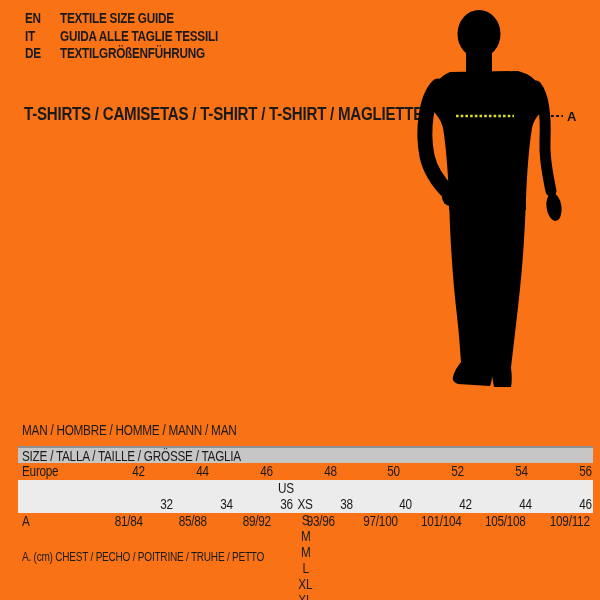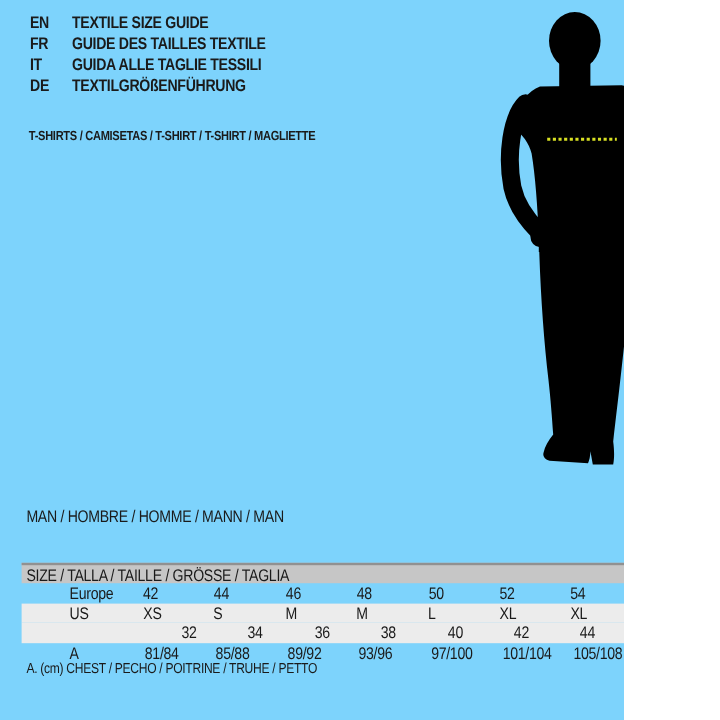--- a/index.html
+++ b/index.html
@@ -1,58 +1,54 @@
 <!DOCTYPE html>
 <html><head>
 <meta charset="utf-8">
 <style>
   html,body { margin:0; padding:0; background:#fff; }
   .page {
-    position:relative; width:520px; height:600px; background:#7dd3fc;
+    position:relative; width:600px; height:600px; background:#f97316;
     font-family:"Liberation Sans", sans-serif; color:#1a1a1a; overflow:hidden;
   }
   
   .cond  { display:inline-block; transform:scaleX(0.84); transform-origin:0 50%;
            white-space:nowrap; letter-spacing:-0.3px; }
   .condc { display:inline-block; transform:scaleX(0.84); transform-origin:50% 50%;
            white-space:nowrap; letter-spacing:-0.3px; }
 
   .lang-list { position:absolute; left:25px; top:10px; }
   .lang-row  { display:flex; line-height:17.5px; font-size:14px; font-weight:bold; }
   .lang-code { display:inline-block; width:35px; }
 
-  .cat-block { position:absolute; left:24px; top:106px; font-size:11px;
+  .cat-block { position:absolute; left:24px; top:106px; font-size:18px;
                font-weight:bold; line-height:17.6px; }
 
   .figure-wrap { position:absolute; left:395px; top:0; width:195px; height:400px; }
 
   .man-heading { position:absolute; left:22px; top:422px; font-size:14px; font-weight:normal; }
 
   .size-table { position:absolute; left:18px; top:446px; width:575px; font-size:14px; }
   .t-header   { height:17px; box-sizing:border-box; border-top:2px solid #919191;
-                display:flex; align-items:center; padding-left:4px;margin-top:23px; }
+                display:flex; align-items:center; padding-left:4px; }
   .t-row      { display:flex; align-items:center; height:16.5px; }
-  .t-label    { width:64px; box-sizing:border-box; padding-left:4px;margin-left:36px; }
-  .t-cell     { flex:1; text-align:left; }
+  .t-label    { width:64px; box-sizing:border-box; padding-left:4px; }
+  .t-cell     { flex:1; text-align:right; }
 
   .footnote { position:absolute; left:22px; top:550px; font-size:12px; font-weight:normal; }
 </style>
 </head>
 <body>
 
 <div class="page">
 
   <div class="lang-list">
       <div class="lang-row">
         <span class="lang-code"><span class="cond">EN</span></span>
         <span class="cond">TEXTILE SIZE GUIDE</span>
-      </div>
-      <div class="lang-row">
-        <span class="lang-code"><span class="cond">FR</span></span>
-        <span class="cond">GUIDE DES TAILLES TEXTILE</span>
       </div>
       <div class="lang-row">
         <span class="lang-code"><span class="cond">IT</span></span>
         <span class="cond">GUIDA ALLE TAGLIE TESSILI</span>
       </div>
       <div class="lang-row">
         <span class="lang-code"><span class="cond">DE</span></span>
         <span class="cond">TEXTILGRÖßENFÜHRUNG</span>
       </div>
     </div>
@@ -106,21 +102,21 @@
           <span class="t-label"><span class="cond">Europe</span></span>
           <span class="t-cell"><span class="condc">42</span></span>
           <span class="t-cell"><span class="condc">44</span></span>
           <span class="t-cell"><span class="condc">46</span></span>
           <span class="t-cell"><span class="condc">48</span></span>
           <span class="t-cell"><span class="condc">50</span></span>
           <span class="t-cell"><span class="condc">52</span></span>
           <span class="t-cell"><span class="condc">54</span></span>
           <span class="t-cell"><span class="condc">56</span></span>
         </div>
-        <div class="t-row" style="background: rgb(236, 236, 236);">
+        <div class="t-row" style="background: rgb(236, 236, 236); flex-direction: column;">
           <span class="t-label"><span class="cond">US</span></span>
           <span class="t-cell"><span class="condc">XS</span></span>
           <span class="t-cell"><span class="condc">S</span></span>
           <span class="t-cell"><span class="condc">M</span></span>
           <span class="t-cell"><span class="condc">M</span></span>
           <span class="t-cell"><span class="condc">L</span></span>
           <span class="t-cell"><span class="condc">XL</span></span>
           <span class="t-cell"><span class="condc">XL</span></span>
           <span class="t-cell"><span class="condc">XXL</span></span>
         </div>

